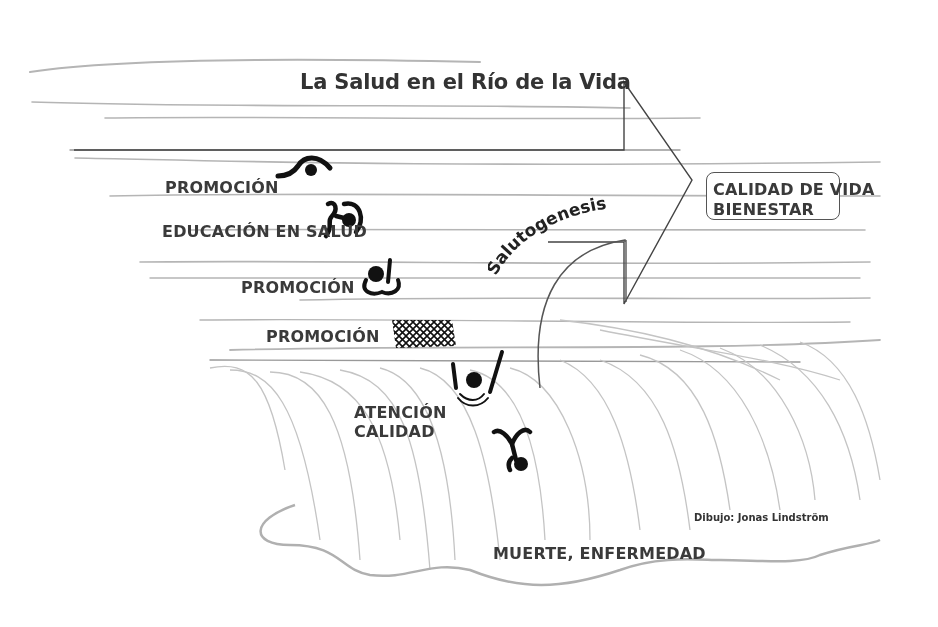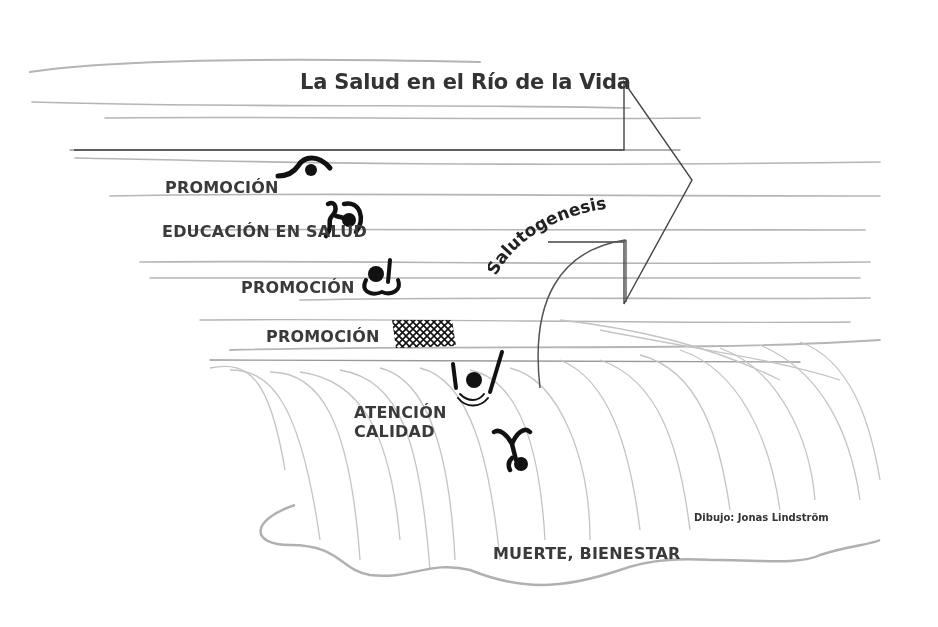--- a/index.html
+++ b/index.html
@@ -108,28 +108,32 @@
   </svg>
 
   <div class="title">La Salud en el Río de la Vida</div>
 
   <div class="lbl" style="left:165px; top:178px;">PROMOCIÓN</div>
   <div class="lbl" style="left:162px; top:222px;">EDUCACIÓN EN SALUD</div>
   <div class="lbl" style="left:241px; top:278px;">PROMOCIÓN</div>
   <div class="lbl" style="left:266px; top:327px;">PROMOCIÓN</div>
   <div class="lbl" style="left:354px; top:403px;">ATENCIÓN</div>
   <div class="lbl" style="left:354px; top:422px;">CALIDAD</div>
-  <div class="lbl" style="left:493px; top:544px;">MUERTE, BIENESTAR</div>
+  <div class="lbl" style="left:493px; top:544px;">MUERTE, ENFERMEDAD</div>
 
   <svg class="saluto" viewBox="0 0 150 90">
     <defs>
       <path id="saluto-path" d="M8 82 C30 40, 80 15, 145 12"></path>
     </defs>
     <text font-family="DejaVu Sans, sans-serif" font-weight="bold" font-size="17" fill="#222">
       <textPath href="#saluto-path" id="saluto-text">Salutogenesis</textPath>
     </text>
   </svg>
 
+  <div class="box">
+    <div class="lbl l1">CALIDAD DE VIDA</div>
+    <div class="lbl l2">BIENESTAR</div>
+  </div>
 
   <div class="credits">
     <div>Dibujo: Jonas Lindström</div>
   </div>
 </div>
 
 </body></html>

